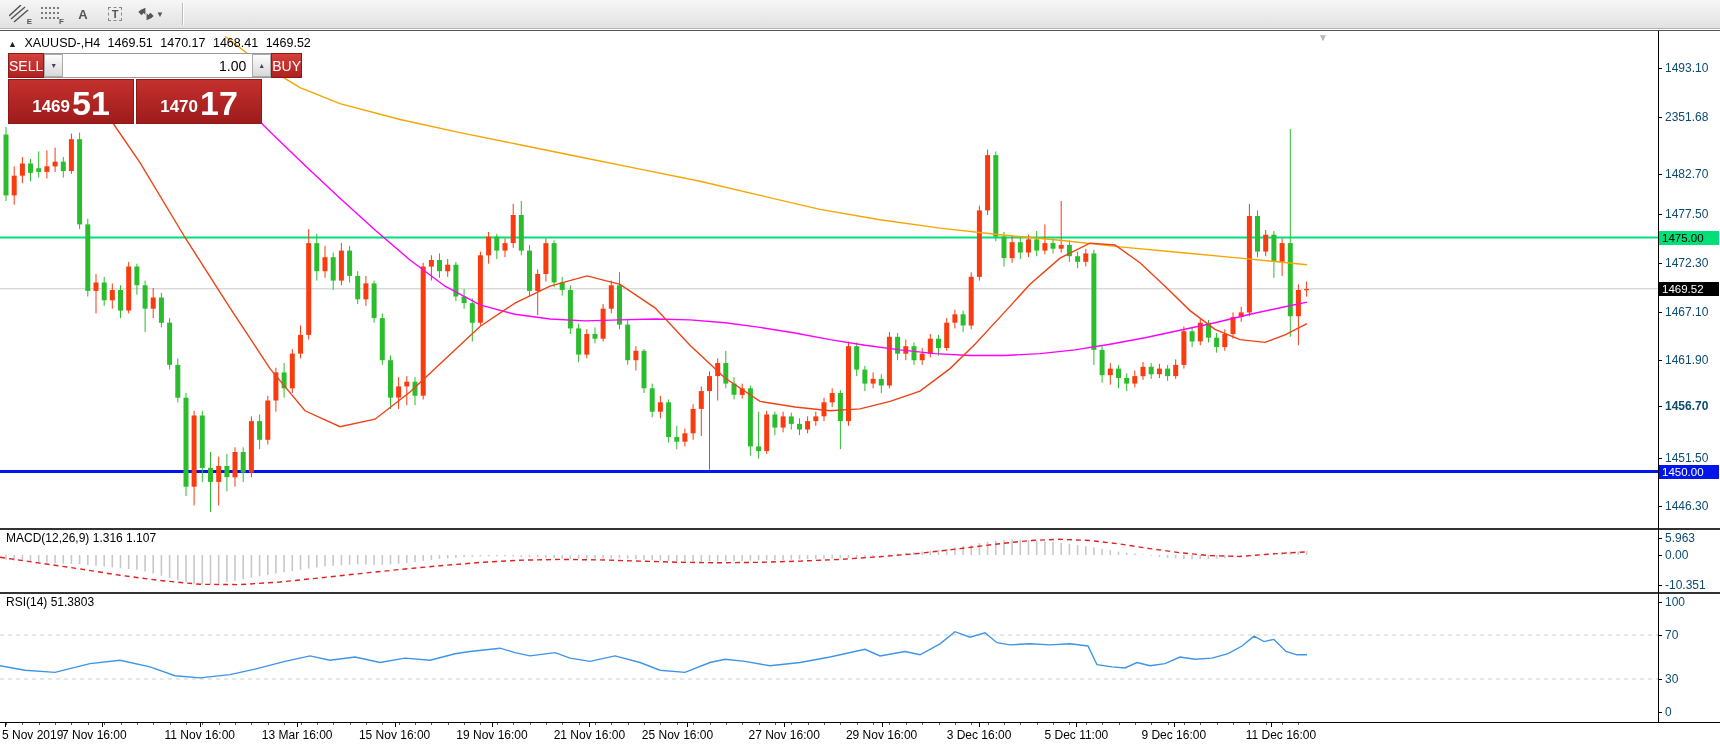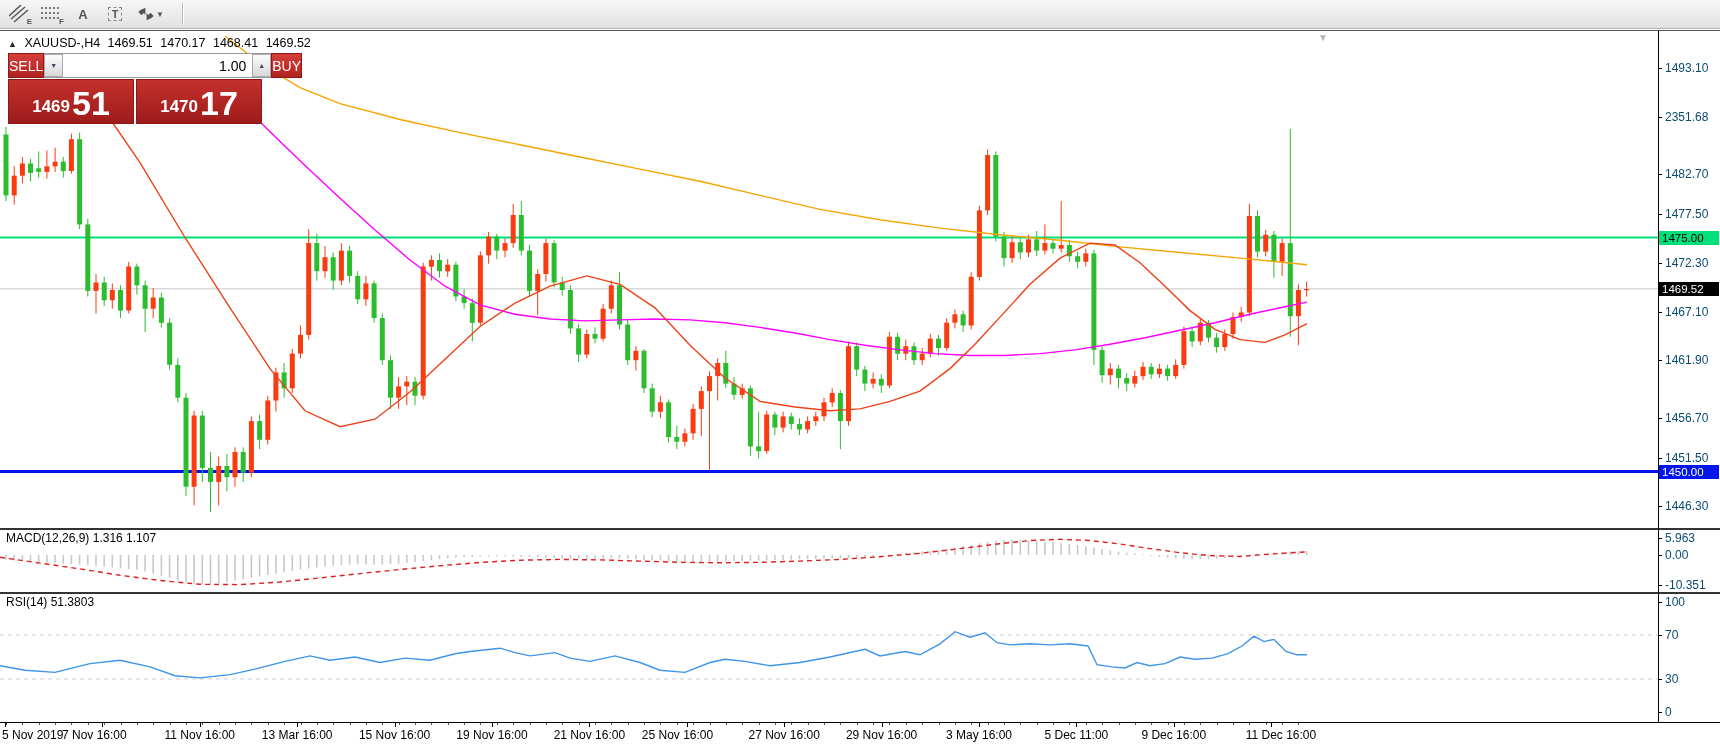--- a/index.html
+++ b/index.html
@@ -664,21 +664,21 @@
 
 
     <div id="right-axis">
         <div class="axlbl" style="top: 32px;">1493.10</div>
         <div class="axlbl" style="top: 80.7001px;">2351.68</div>
         <div class="axlbl" style="top: 138px;">1482.70</div>
         <div class="axlbl" style="top: 178.1px;">1477.50</div>
         <div class="axlbl" style="top: 226.8px;">1472.30</div>
         <div class="axlbl" style="top: 275.5px;">1467.10</div>
         <div class="axlbl" style="top: 324.2px;">1461.90</div>
-        <div class="axlbl" style="top: 382px;">1456.70</div>
+        <div class="axlbl" style="top: 370px; font-weight: bold;">1456.70</div>
         <div class="axlbl" style="top: 421.601px;">1451.50</div>
         <div class="axlbl" style="top: 470.301px;">1446.30</div>
         <div class="axlbl" style="top: 501.707px;">5.963</div>
         <div class="axlbl" style="top: 519px;">0.00</div>
         <div class="axlbl" style="top: 549.018px;">-10.351</div>
         <div class="axlbl" style="top: 566px;">100</div>
         <div class="axlbl" style="top: 599px;">70</div>
         <div class="axlbl" style="top: 643px;">30</div>
         <div class="axlbl" style="top: 676px;">0</div>
         <div class="badge green" style="top: 201.514px;">1475.00</div>
@@ -700,21 +700,21 @@
         <div class="tlbl" style="left: 447px; width: 90px; text-align: center;">19 Nov 16:00</div>
         <div class="tick" style="left: 492px;"></div>
         <div class="tlbl" style="left: 544.4px; width: 90px; text-align: center;">21 Nov 16:00</div>
         <div class="tick" style="left: 589.4px;"></div>
         <div class="tlbl" style="left: 641.8px; width: 90px; text-align: left;">25 Nov 16:00</div>
         <div class="tick" style="left: 686.8px;"></div>
         <div class="tlbl" style="left: 739.2px; width: 90px; text-align: center;">27 Nov 16:00</div>
         <div class="tick" style="left: 784.2px;"></div>
         <div class="tlbl" style="left: 836.6px; width: 90px; text-align: center;">29 Nov 16:00</div>
         <div class="tick" style="left: 881.6px;"></div>
-        <div class="tlbl" style="left: 934px; width: 90px; text-align: center;">3 May 16:00</div>
+        <div class="tlbl" style="left: 934px; width: 90px; text-align: center;">3 Dec 16:00</div>
         <div class="tick" style="left: 979px;"></div>
         <div class="tlbl" style="left: 1031.4px; width: 90px; text-align: center;">5 Dec 11:00</div>
         <div class="tick" style="left: 1076.4px;"></div>
         <div class="tlbl" style="left: 1128.8px; width: 90px; text-align: center;">9 Dec 16:00</div>
         <div class="tick" style="left: 1173.8px;"></div>
         <div class="tlbl" style="left: 1226.2px; width: 90px; text-align: right;">11 Dec 16:00</div>
         <div class="tick" style="left: 1271.2px;"></div>
         <div class="mtick" style="left: 6px;"></div>
         <div class="mtick" style="left: 22.4px;"></div>
         <div class="mtick" style="left: 38.7px;"></div>

